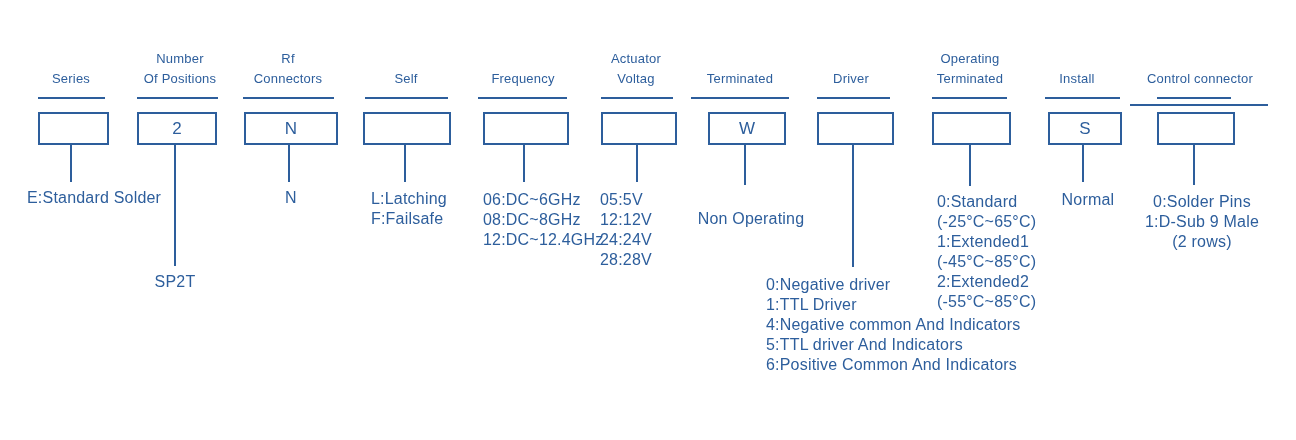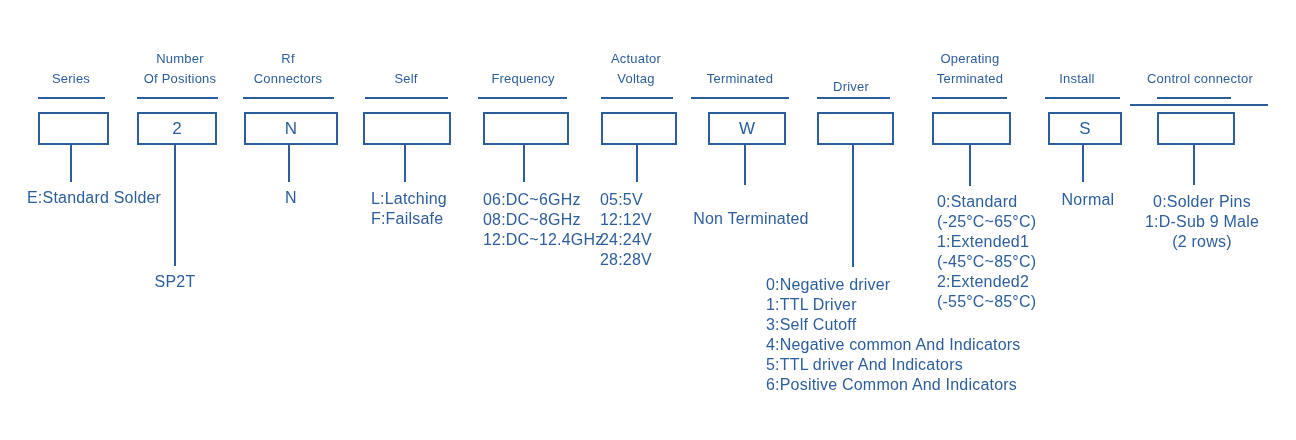--- a/index.html
+++ b/index.html
@@ -125,32 +125,31 @@
       <div class="option-line">24:24V</div>
       <div class="option-line">28:28V</div>
     </div>
     <div class="col-label" style="left: 630px; top: 69px; text-align: center;">
       <div class="label-line">Terminated</div>
     </div>
     <div class="underline" style="left: 691px; width: 98px;"></div>
     <div class="code-box" style="left: 708px; width: 74px;">W</div>
     <div class="stub" style="left: 744px; height: 40px;"></div>
     <div class="options center" style="top: 209px; left: 591px; width: 320px;">
-      <div class="option-line">Non Terminated</div>
+      <div class="option-line">Non Operating</div>
     </div>
-    <div class="col-label" style="left: 741px; top: 77px;">
+    <div class="col-label" style="left: 741px; top: 69px;">
       <div class="label-line">Driver</div>
     </div>
     <div class="underline" style="left: 817px; width: 73px;"></div>
     <div class="code-box" style="left: 817px; width: 73px;"></div>
     <div class="stub" style="left: 852px; height: 122px;"></div>
     <div class="options left" style="top: 275px; left: 766px;">
       <div class="option-line">0:Negative driver</div>
       <div class="option-line">1:TTL Driver</div>
-      <div class="option-line">3:Self Cutoff</div>
       <div class="option-line">4:Negative common And Indicators</div>
       <div class="option-line">5:TTL driver And Indicators</div>
       <div class="option-line">6:Positive Common And Indicators</div>
     </div>
     <div class="col-label" style="left: 860px; top: 49px;">
       <div class="label-line">Operating</div>
       <div class="label-line">Terminated</div>
     </div>
     <div class="underline" style="left: 932px; width: 75px;"></div>
     <div class="code-box" style="left: 932px; width: 75px;"></div>

